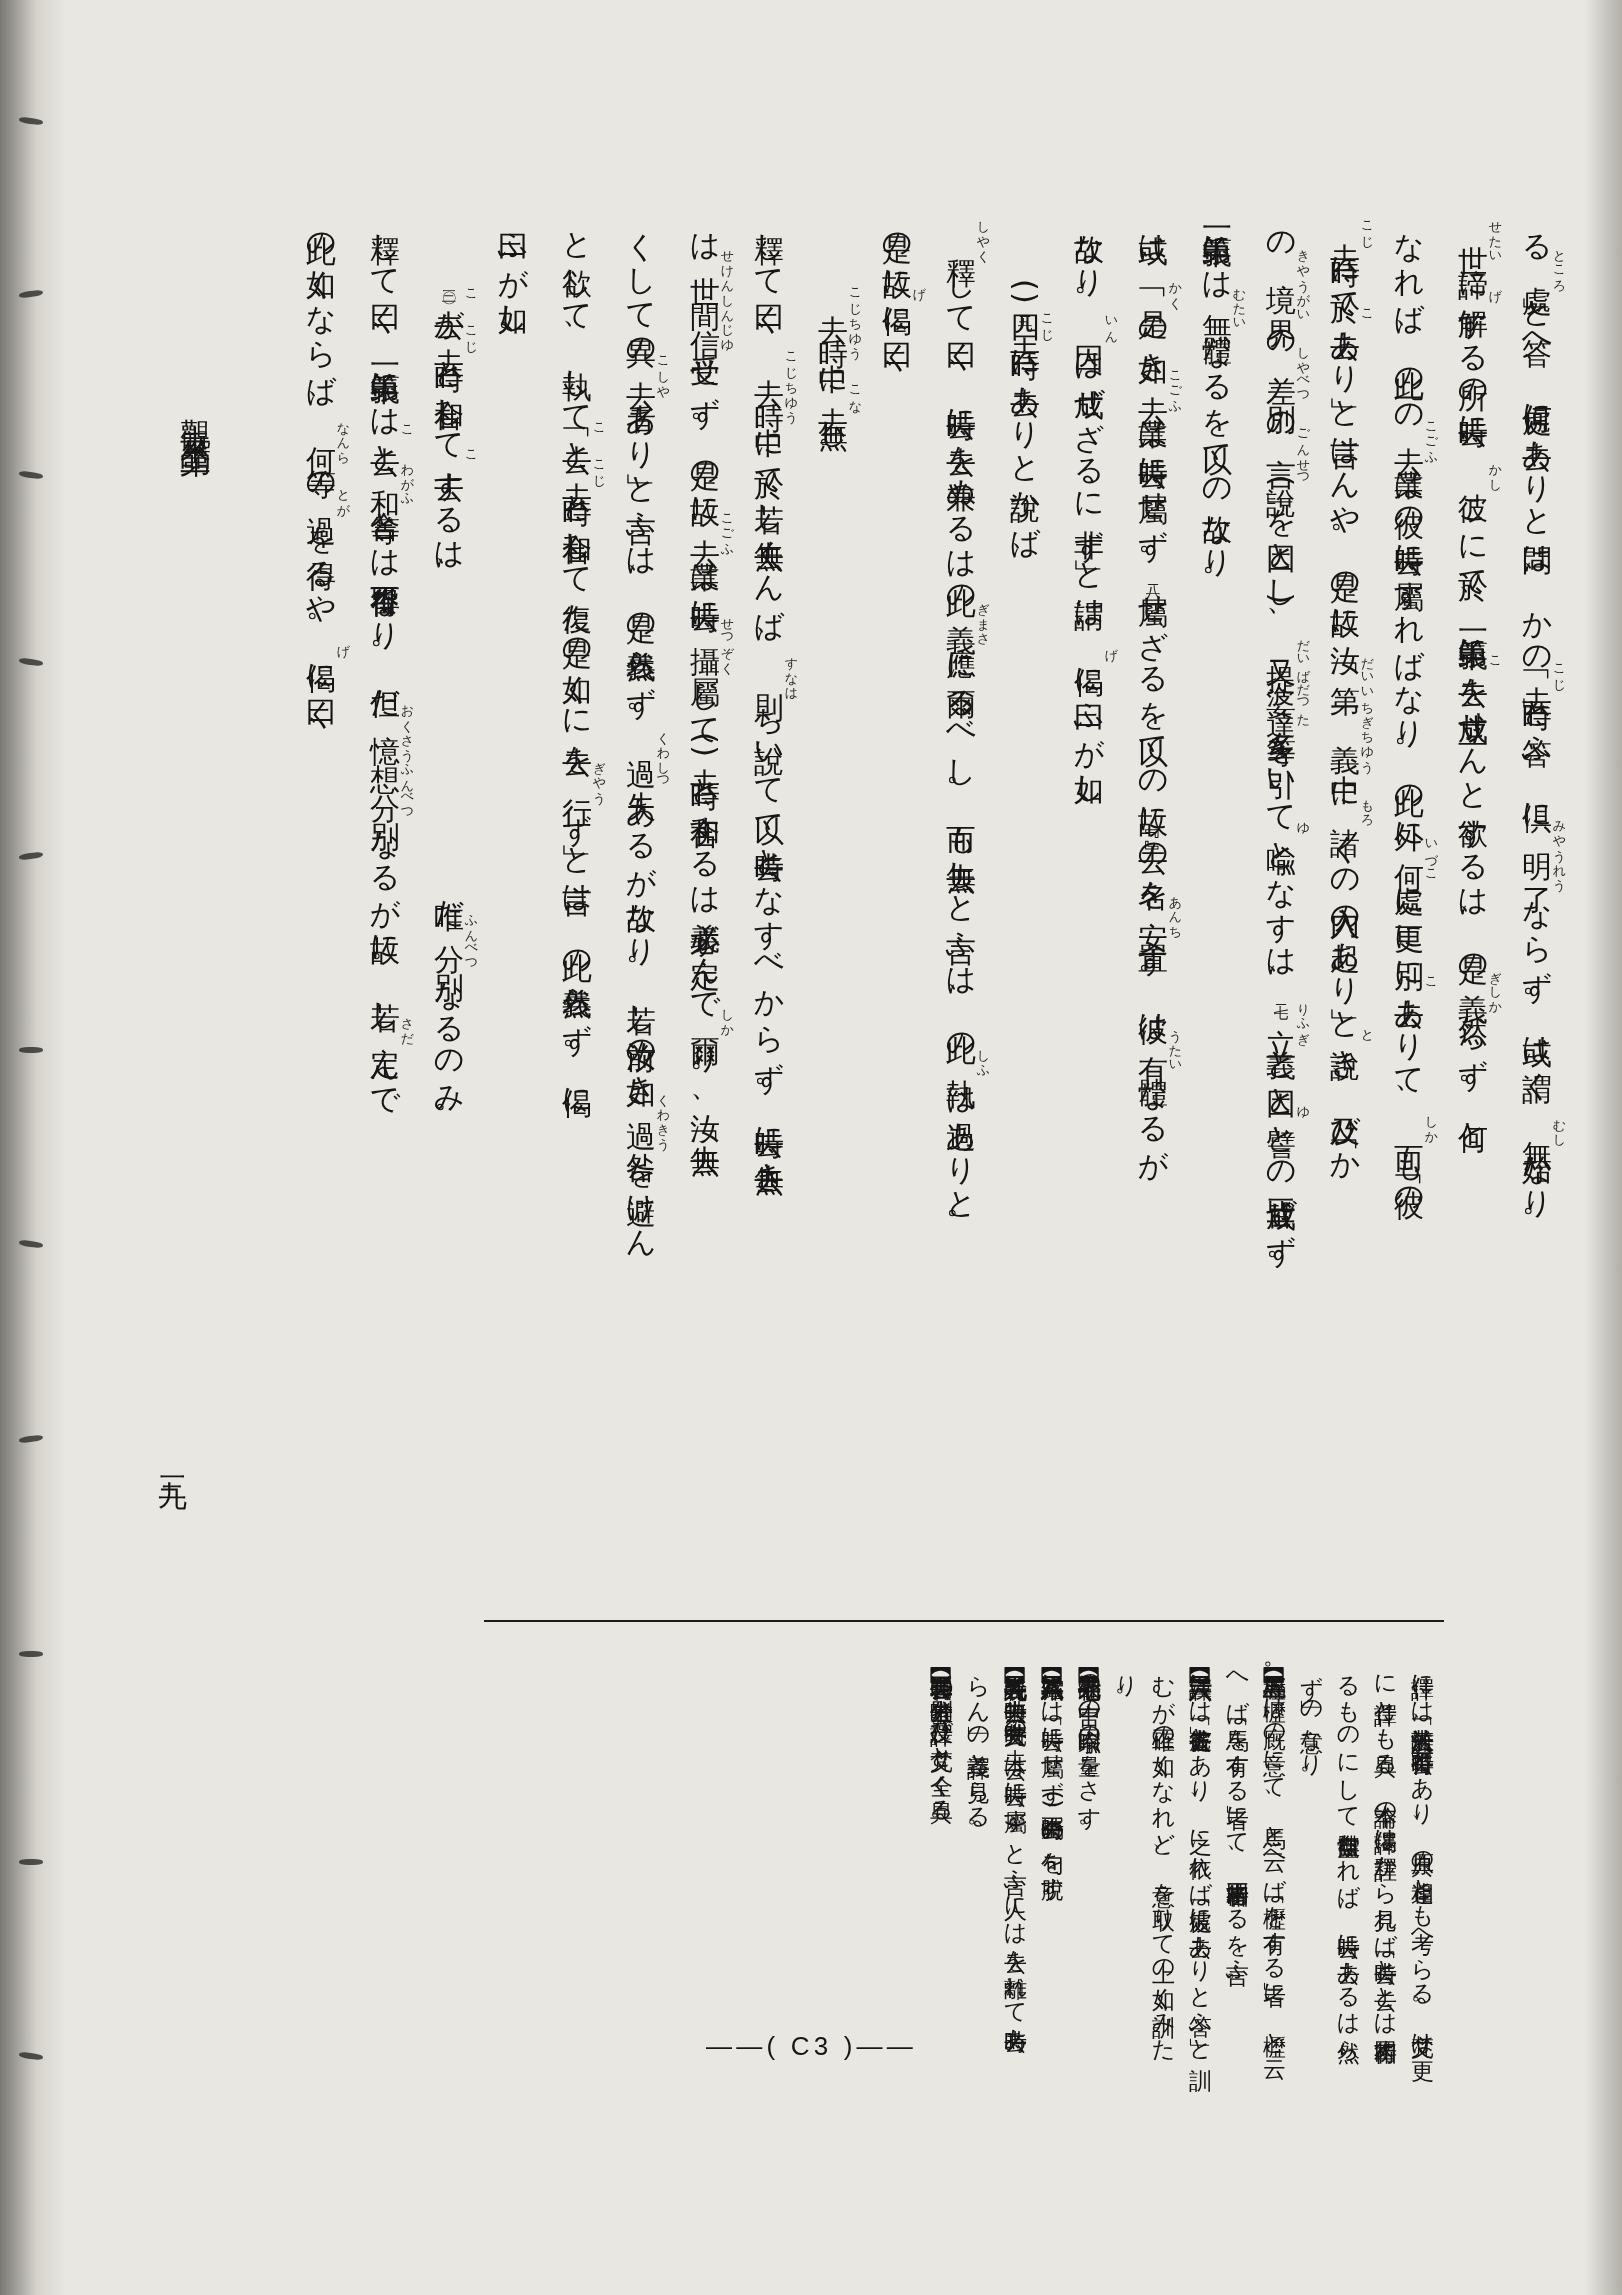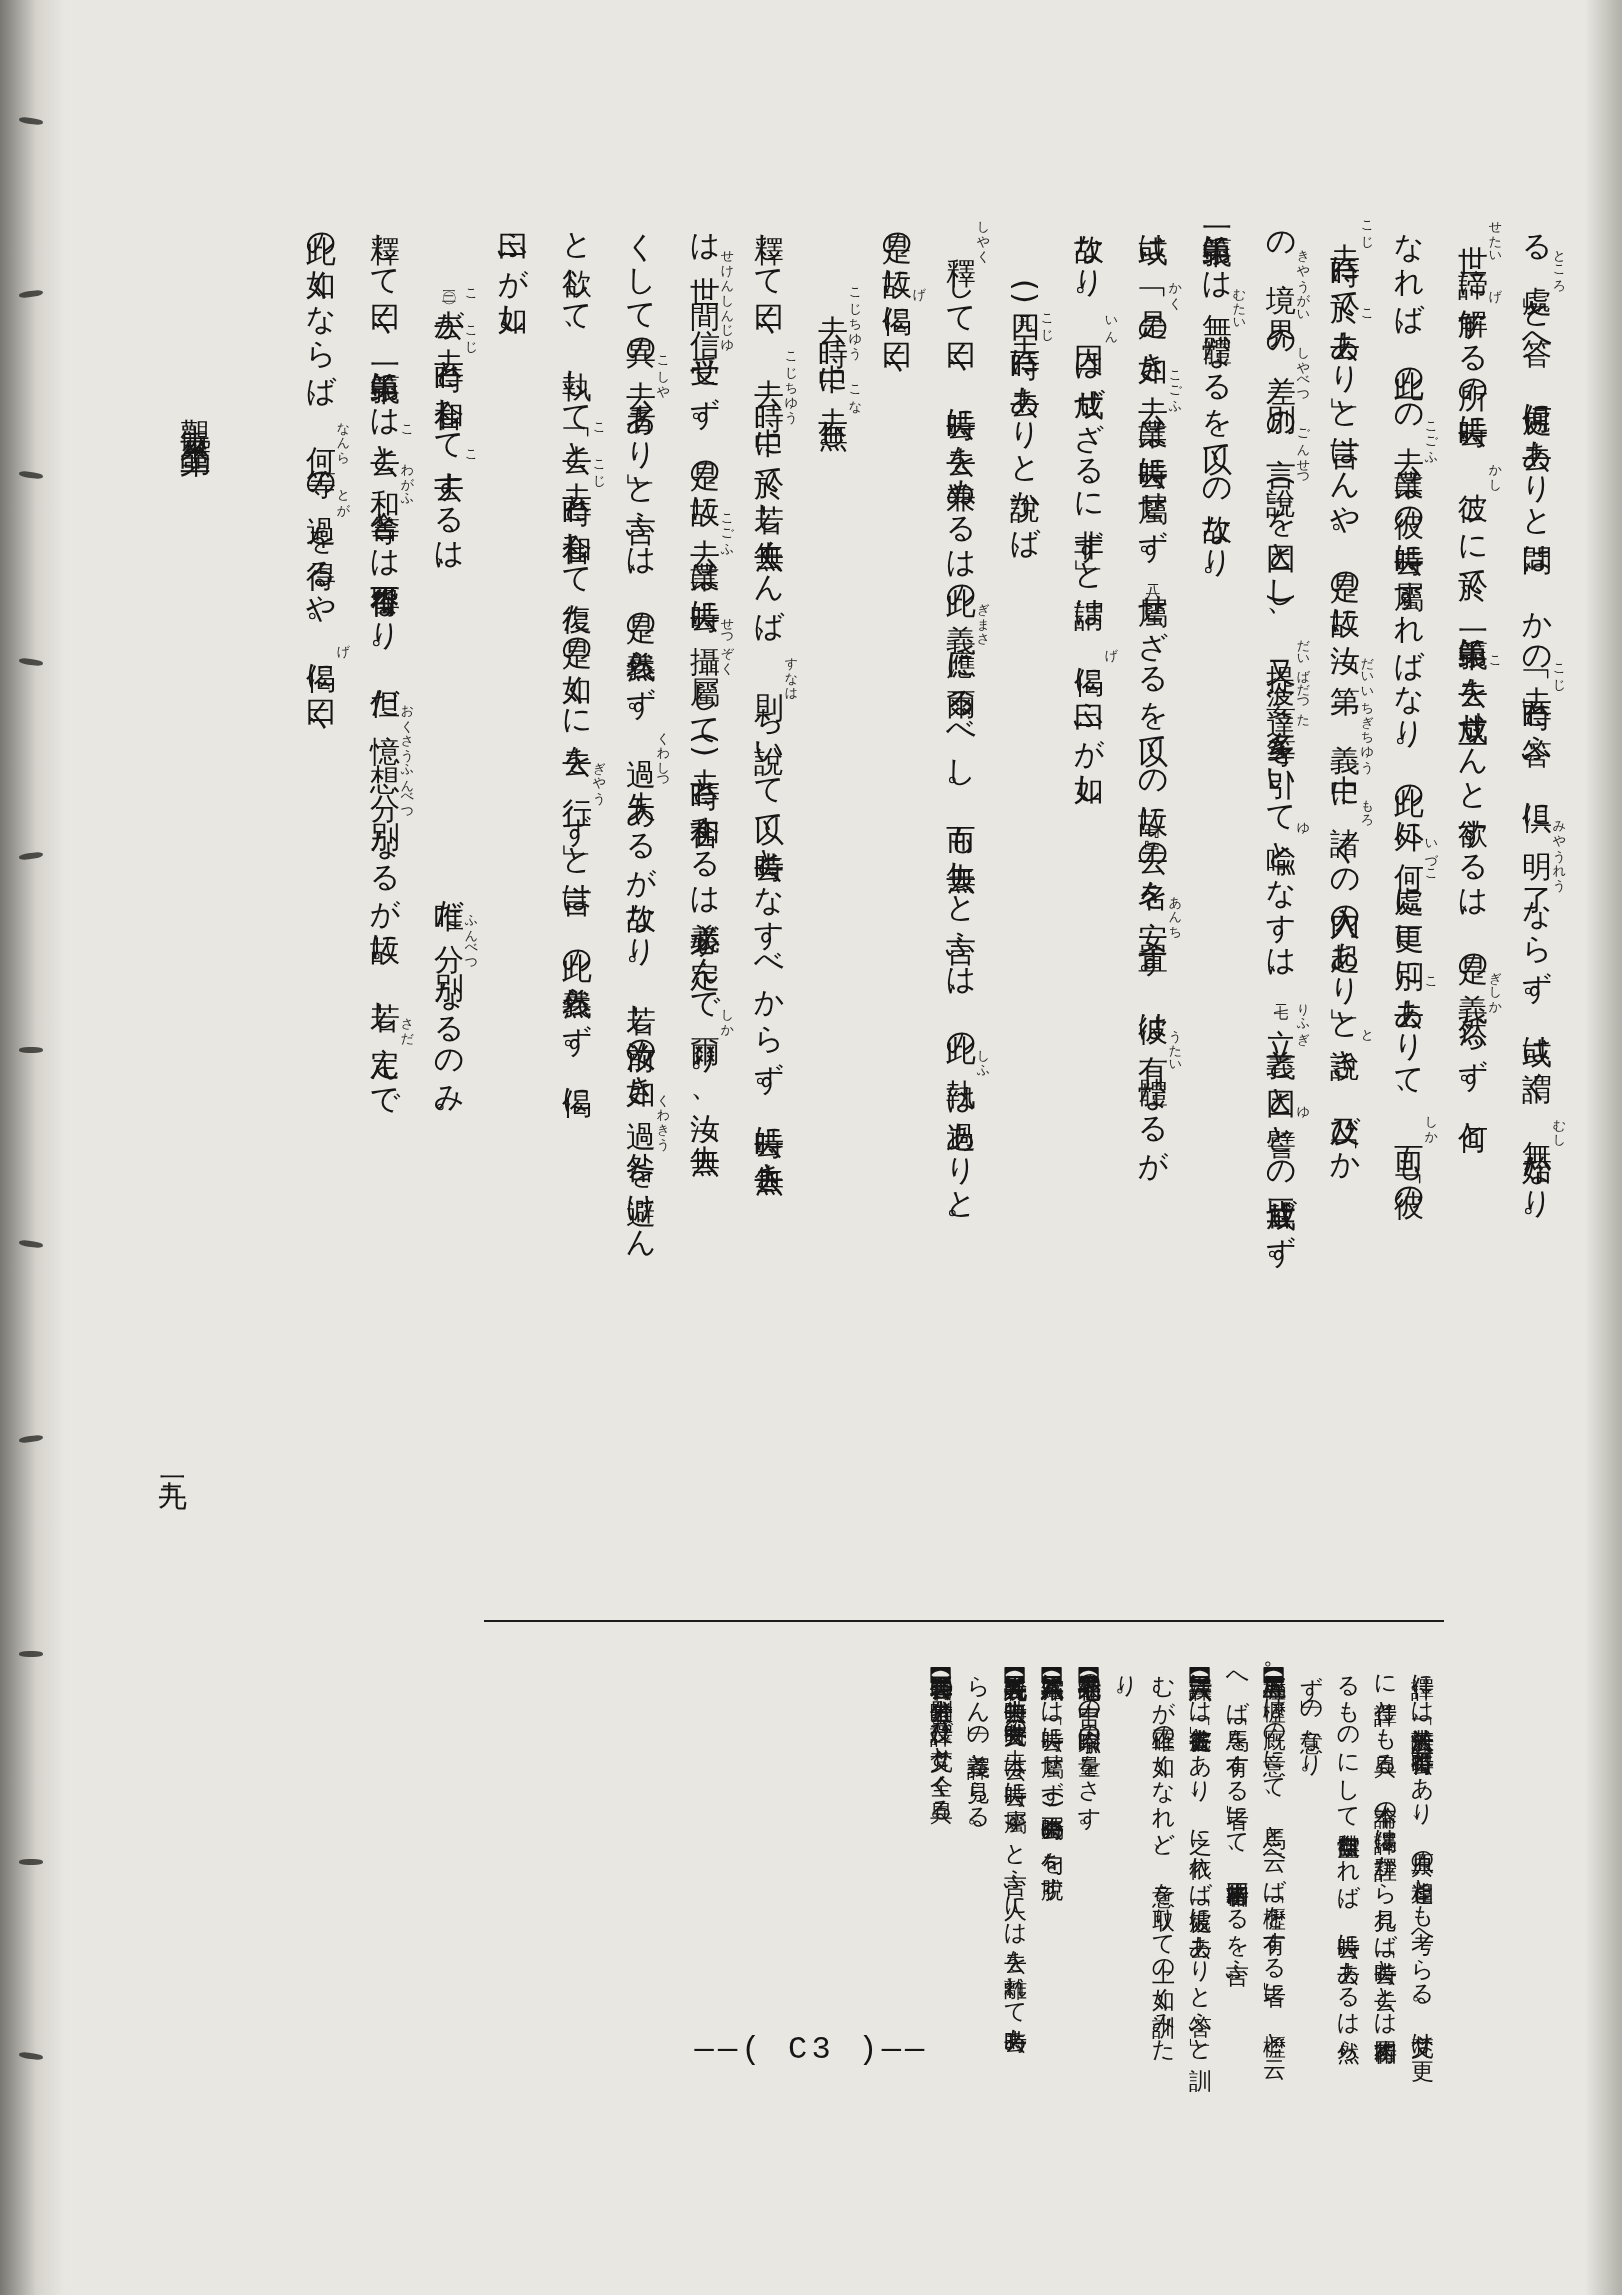--- a/index.html
+++ b/index.html
@@ -30,21 +30,21 @@
   #page-number{position:absolute;left:153px;top:1453px;writing-mode:vertical-rl;
                font-size:29px;letter-spacing:5.5px;}
   
   #fnrule{position:absolute;top:1620px;left:484px;width:960px;height:2.1px;background:#1c1c1c;}
   #footnotes{position:absolute;top:1659px;right:182px;width:922px;height:397px;
              writing-mode:vertical-rl;text-orientation:mixed;font-size:23px;}
   .fnote{line-height:37px;height:393px;}
   .fnmark{font-weight:bold;}
   
   #footer-mark{position:absolute;top:2031px;left:0;width:1623px;text-align:center;
-               font-size:32px;letter-spacing:4.2px;font-family:Liberation Mono, monospace;}
+               font-size:26px;letter-spacing:4.2px;font-family:Liberation Sans, sans-serif;}
 </style>
 </head>
 <body>
 
 <div id="page">
   <div id="binding"></div>
   <div id="right-edge"></div>
   <div id="binding-marks">
       <div class="bmark" style="left: 19.4px; top: 118px; width: 23.6px; height: 6.2px; transform: rotate(8deg); opacity: 0.8;"></div>
       <div class="bmark" style="left: 19.4px; top: 291px; width: 23.6px; height: 6.2px; transform: rotate(-8deg); opacity: 0.8;"></div>

